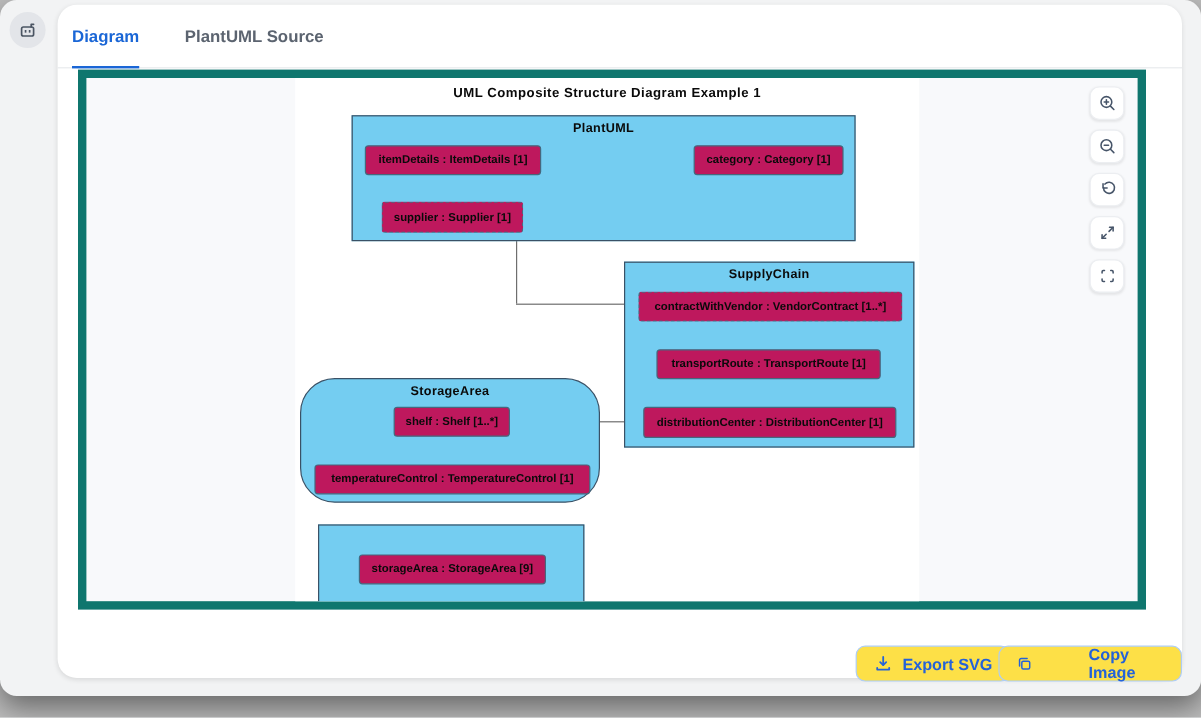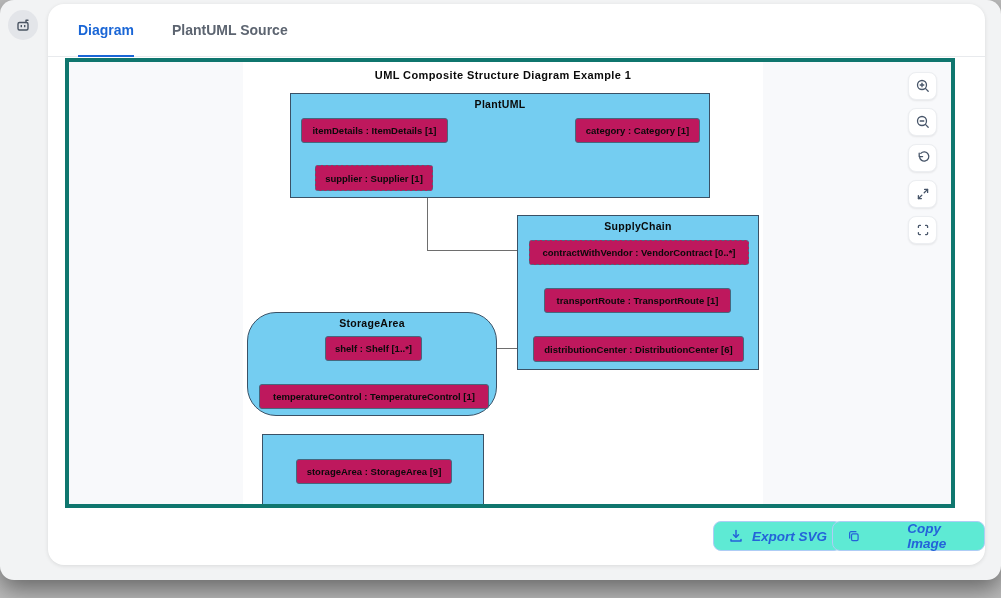--- a/index.html
+++ b/index.html
@@ -12,29 +12,29 @@
 
   .bot-badge { position:absolute; left:8px; top:10px; width:30px; height:30px;
     border-radius:50%; background:#e3e5e9; display:flex; align-items:center; justify-content:center; }
 
   
   .card { position:absolute; left:48px; top:4px; width:937px; height:561px;
     background:#ffffff; border-radius:16px; box-shadow:0 1px 4px rgba(0,0,0,0.10); }
 
   
   .tabs { position:absolute; left:0; top:0; width:100%; height:53px;
-    border-bottom:1px solid #e8eaed; display:flex; align-items:stretch; padding-left:30px; gap:38px; }
+    border-bottom:1px solid #e8eaed; display:flex; align-items:stretch; padding-left:12px; gap:38px; }
   .tab { display:flex; align-items:center; font-size:14px; font-weight:700; cursor:pointer;
     border-bottom:2px solid transparent; margin-bottom:-1px; }
   .tab.active { color:#1a66d6; border-bottom-color:#1a66d6; }
   .tab.inactive { color:#5c6470; font-weight:700; }
 
   
   .viewer { position:absolute; left:17px; top:54px; width:890px; height:450px;
-    background:#f8f9fb; border:4px solid #0f766e; overflow:hidden;padding-left:12px; }
+    background:#f8f9fb; border:7px solid #0f766e; overflow:hidden;padding-left:12px; }
   .canvas { position:absolute; left:174px; top:0; width:520px; height:448px;
     background:#ffffff; overflow:hidden; }
 
   .dg-title { position:absolute; left:0; top:7px; width:100%; text-align:center;
     font-size:11px; font-weight:700; color:#0a0a0a; letter-spacing:0.4px; }
 
   .comp { position:absolute; background:#74CDF1; border:1.5px solid #3a5166; }
   .comp-name { position:absolute; left:0; top:4px; width:100%; text-align:center;
     font-size:10.5px; font-weight:700; color:#0a0a0a; letter-spacing:0.3px; }
   .part { position:absolute; background:#be185d; border:1px solid #46677e; border-radius:3px;
@@ -44,23 +44,23 @@
 
   .conn { position:absolute; background:#6e6e6e; }
 
   
   .zoombtn { position:absolute; left:860px; width:29px; height:28px; background:#ffffff;
     border:1px solid #eceef1; border-radius:8px; box-shadow:0 1px 2px rgba(0,0,0,0.08);
     display:flex; align-items:center; justify-content:center; cursor:pointer; }
   .zoombtn svg { stroke:#475569; fill:none; stroke-width:1.3; stroke-linecap:round; stroke-linejoin:round; }
 
   
-  .footer-btn { position:absolute; top:517px; height:30px; background:#5eead4;
+  .footer-btn { position:absolute; top:534px; height:30px; background:#fde047;
     border:1px solid #aecdf5; border-radius:8px; display:flex; align-items:center; gap:8px;
-    padding:0 14px; font-size:13.5px; font-weight:700; color:#2462d9; cursor:pointer;font-style:italic; }
+    padding:0 14px; font-size:13.5px; font-weight:700; color:#2462d9; cursor:pointer; }
   .footer-btn svg { stroke:#2462d9; fill:none; stroke-width:1.5; stroke-linecap:round; stroke-linejoin:round; }
   #export-btn { left:665px; }
   #copy-btn { left:784px;gap:47px; }
 
   .bot-svg { stroke:#4b5563; fill:none; stroke-width:1.4; stroke-linecap:round; stroke-linejoin:round; }
 </style>
 </head>
 <body>
 
 <div class="window">
@@ -93,23 +93,23 @@
 
         <div class="comp" style="left:47px; top:31px; width:420px; height:105px;">
           <div class="comp-name">PlantUML</div>
           <div class="part" style="left:10px; top:24px; width:147px; height:25px;">itemDetails : ItemDetails [1]</div>
           <div class="part" style="left:284px; top:24px; width:125px; height:25px;">category : Category [1]</div>
           <div class="part dashed" style="left:24px; top:71px; width:118px; height:26px;">supplier : Supplier [1]</div>
         </div>
 
         <div class="comp" style="left:274px; top:153px; width:242px; height:155px;">
           <div class="comp-name">SupplyChain</div>
-          <div class="part dashed" style="left:11px; top:24px; width:220px; height:25px;">contractWithVendor : VendorContract [0..*]</div>
+          <div class="part dashed" style="left:11px; top:24px; width:220px; height:25px;">contractWithVendor : VendorContract [1..*]</div>
           <div class="part" style="left:26px; top:72px; width:187px; height:25px;">transportRoute : TransportRoute [1]</div>
-          <div class="part" style="left:15px; top:120px; width:211px; height:26px;">distributionCenter : DistributionCenter [6]</div>
+          <div class="part" style="left:15px; top:120px; width:211px; height:26px;">distributionCenter : DistributionCenter [1]</div>
         </div>
 
         <div class="comp" style="left:4px; top:250px; width:250px; height:104px;border-radius:29px;">
           <div class="comp-name">StorageArea</div>
           <div class="part" style="left:77px; top:23px; width:97px; height:25px;">shelf : Shelf [1..*]</div>
           <div class="part" style="left:11px; top:71px; width:230px; height:25px;">temperatureControl : TemperatureControl [1]</div>
         </div>
 
         <div class="comp" style="left:19px; top:372px; width:222px; height:140px;">
           <div class="part" style="left:33px; top:24px; width:156px; height:25px;">storageArea : StorageArea [9]</div>

